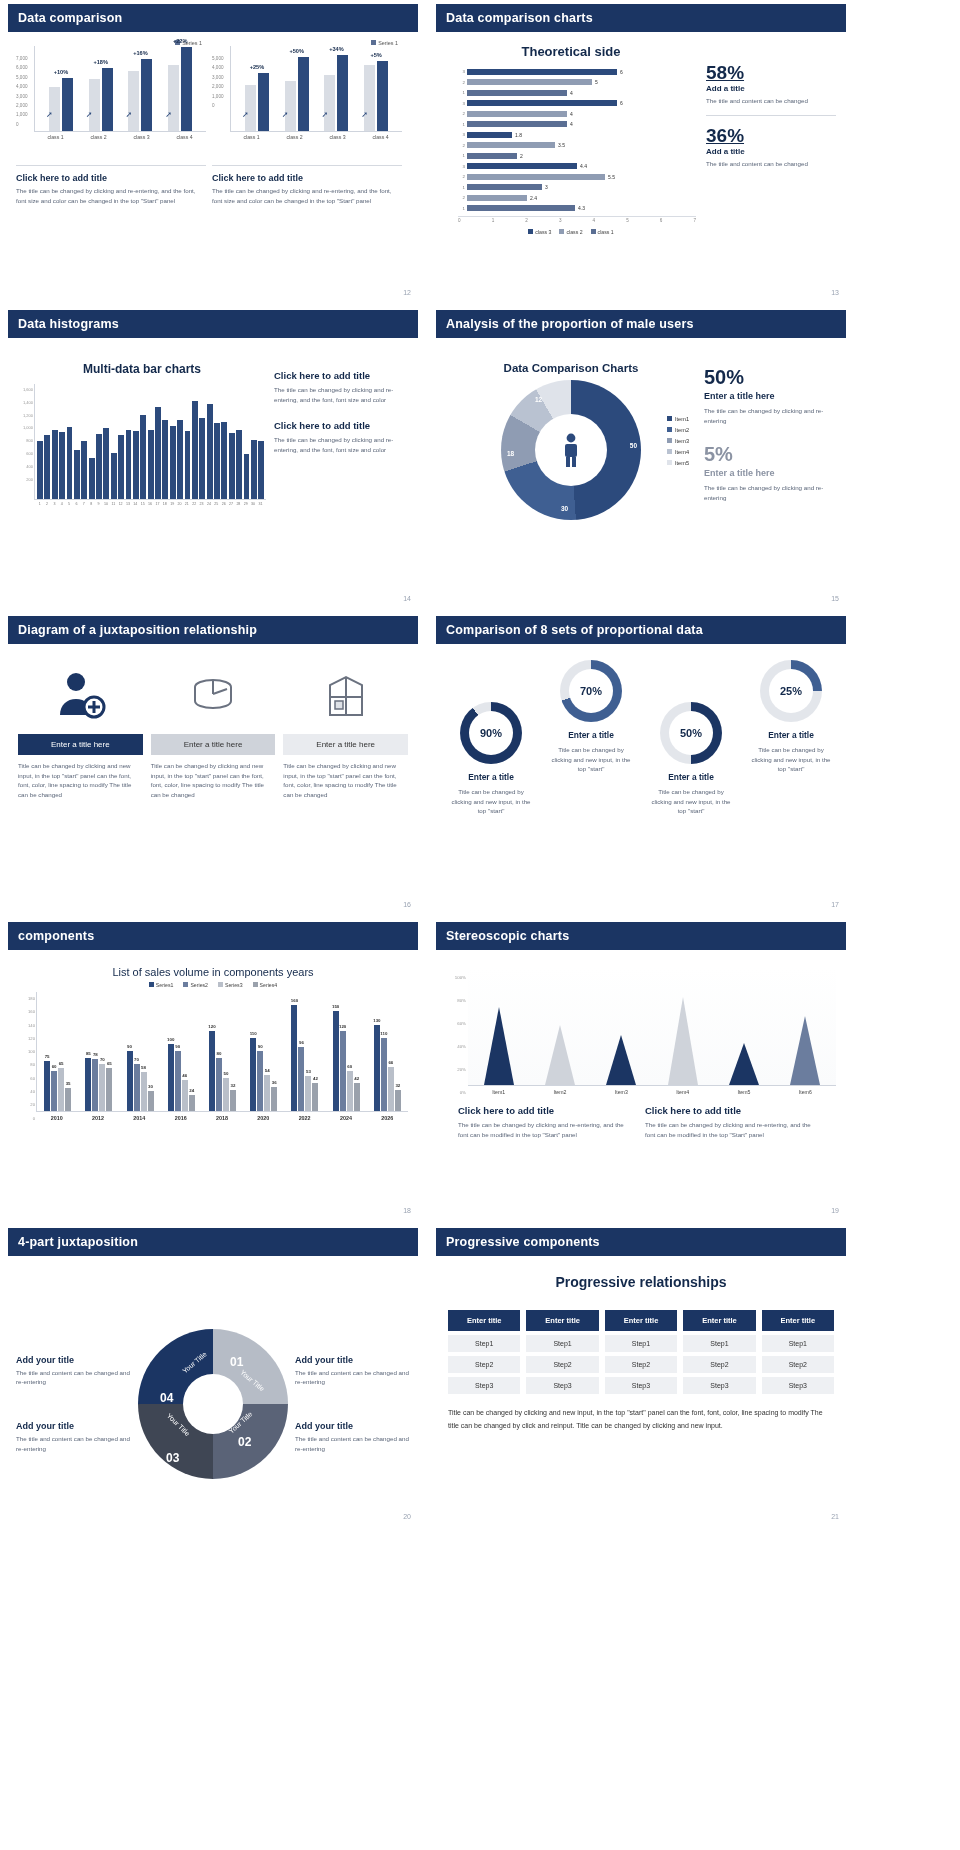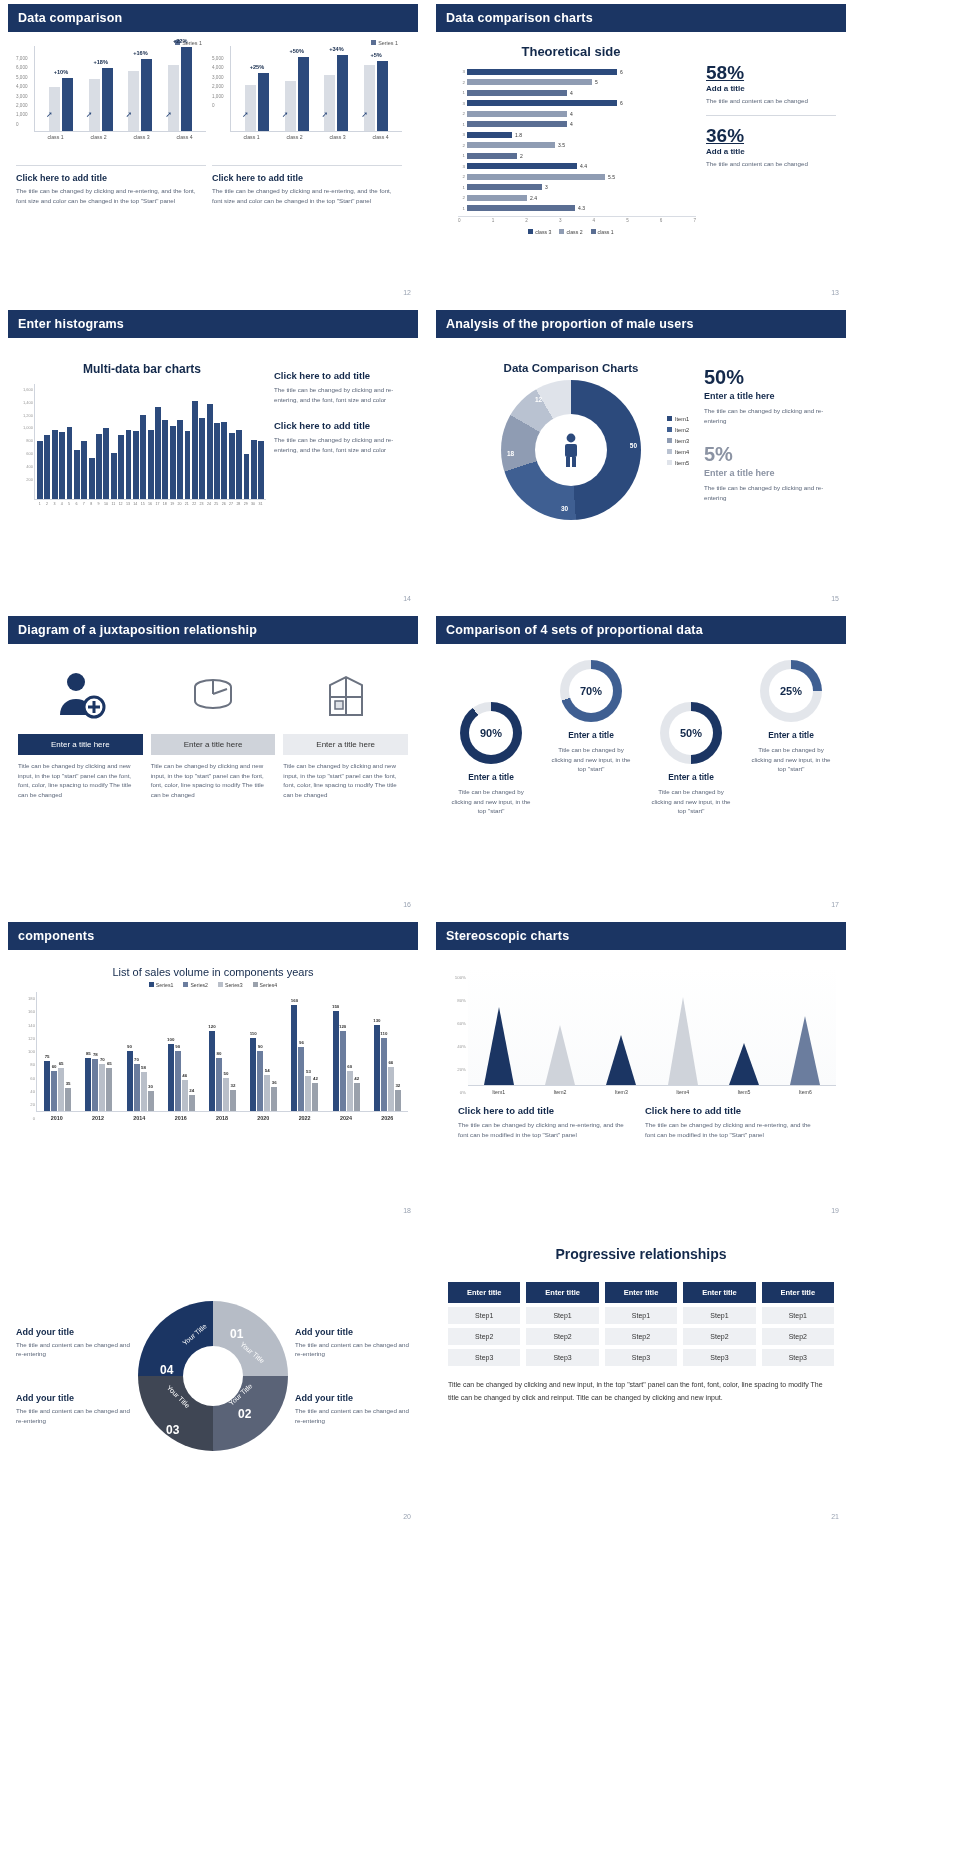--- a/index.html
+++ b/index.html
@@ -334,21 +334,21 @@
           <div class="stat-big">36%</div>
           <div class="stat-sub">Add a title</div>
           <div class="tiny">The title and content can be changed</div>
         </div>
       </div>
     </div>
     <div class="pgnum">13</div>
   </div>
 
   <div class="slide">
-    <div class="slide-head">Enter histograms</div>
+    <div class="slide-head">Data histograms</div>
     <div class="slide-body s14">
       <div class="left">
         <div class="h14">Multi-data bar charts</div>
         <div style="position:relative">
           <div class="hist">
             <div class="hist-y">1,600<br>1,400<br>1,200<br>1,000<br>800<br>600<br>400<br>200</div>
             <b class="hb" style="height:58px"></b>
               <b class="hb" style="height:64px"></b>
               <b class="hb" style="height:69px"></b>
               <b class="hb" style="height:67px"></b>
@@ -505,21 +505,21 @@
           </svg>
         </div>
         <div class="pill light">Enter a title here</div>
         <div class="tiny" style="margin-top:6px">Title can be changed by clicking and new input, in the top "start" panel can the font, font, color, line spacing to modify The title can be changed</div>
       </div>
     </div>
     <div class="pgnum">16</div>
   </div>
 
   <div class="slide">
-    <div class="slide-head">Comparison of 4 sets of proportional data</div>
+    <div class="slide-head">Comparison of 8 sets of proportional data</div>
     <div class="slide-body s17">
       <div class="ring-col" style="padding-top:48px">
         <div class="ring" style="background:conic-gradient(#1b3563 0deg 324deg,#e3e6eb 324deg 360deg)">
             <span>90%</span>
           </div>
         <div class="ring-title">Enter a title</div>
         <div class="tiny" style="padding:0 6px">Title can be changed by clicking and new input, in the top "start"</div>
       </div>
       <div class="ring-col" style="padding-top:6px">
         <div class="ring" style="background:conic-gradient(#3f5f92 0deg 252deg,#e3e6eb 252deg 360deg)">
@@ -744,20 +744,21 @@
         <div style="width:175px">
           <div class="hdr-sm">Click here to add title</div>
           <div class="tiny" style="margin-top:4px">The title can be changed by clicking and re-entering, and the font can be modified in the top "Start" panel</div>
         </div>
       </div>
     </div>
     <div class="pgnum">19</div>
   </div>
 
   <div class="slide">
+    <div class="slide-head">4-part juxtaposition</div>
     <div class="slide-body s20">
       <div class="side20">
         <div class="blk20">
           <h4>Add your title</h4>
           <div class="tiny">The title and content can be changed and re-entering</div>
         </div>
         <div class="blk20" style="margin-top:34px">
           <h4>Add your title</h4>
           <div class="tiny">The title and content can be changed and re-entering</div>
         </div>
@@ -781,20 +782,21 @@
         <div class="blk20" style="margin-top:34px">
           <h4>Add your title</h4>
           <div class="tiny">The title and content can be changed and re-entering</div>
         </div>
       </div>
     </div>
     <div class="pgnum">20</div>
   </div>
 
   <div class="slide">
+    <div class="slide-head">Progressive components</div>
     <div class="slide-body s21">
       <div class="t21">Progressive relationships</div>
       <div class="cols21">
         <div class="c21">
           <div class="head">Enter title</div>
           <div class="cell">Step1</div>
           <div class="cell">Step2</div>
           <div class="cell">Step3</div>
         </div>
         <div class="c21">

